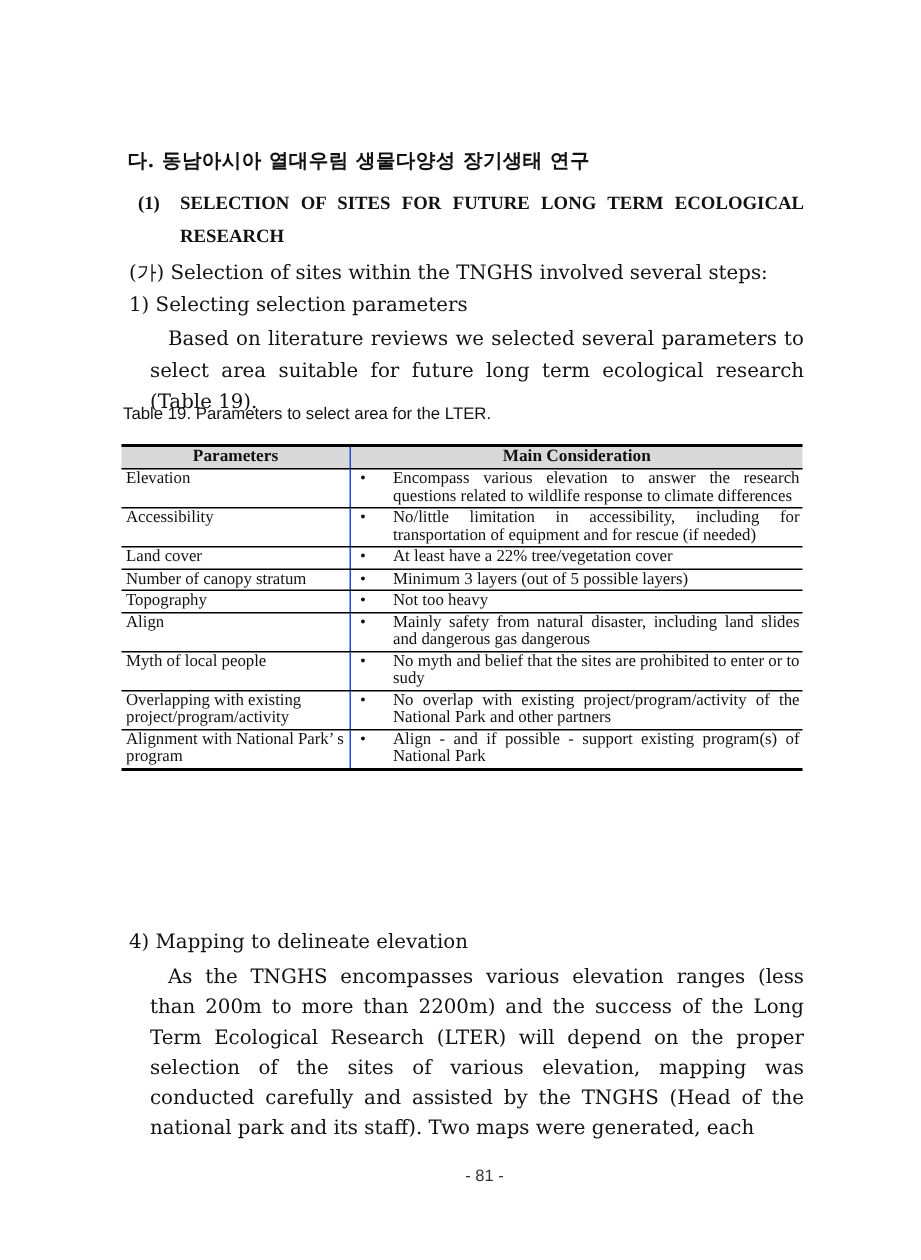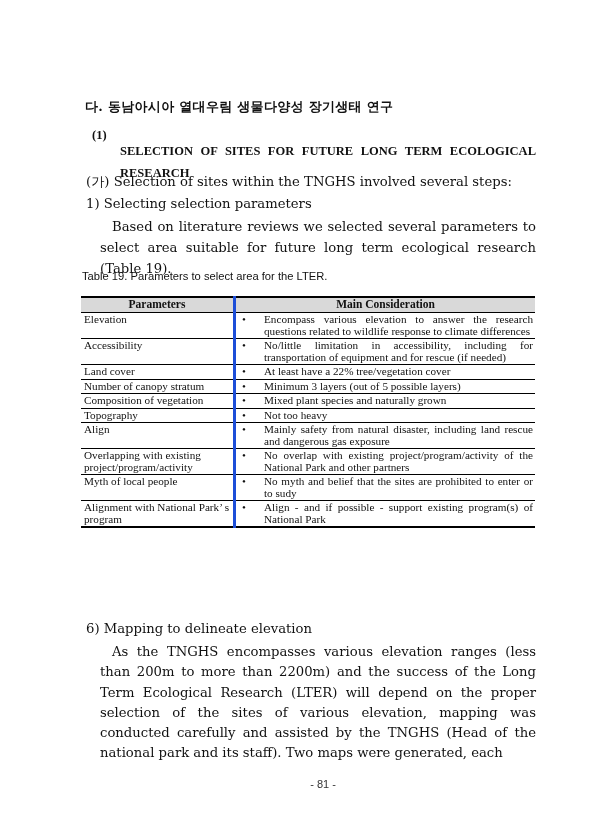--- a/index.html
+++ b/index.html
@@ -5,34 +5,34 @@
   html, body { margin: 0; padding: 0; background: #ffffff; }
   body { width: 614px; height: 840px; position: relative; overflow: hidden; color: #111; }
   .page { position: absolute; left: 0; top: 0; width: 614px; height: 840px; }
   .serif { font-family: "DejaVu Serif", "Liberation Serif", serif; }
   .lserif { font-family: "Liberation Serif", serif; }
   .sans { font-family: "Liberation Sans", sans-serif; }
 
   .h-kor { position: absolute; left: 85px; top: 98px; font-size: 13px; font-weight: bold; letter-spacing: 0.3px; }
   .h-sec { position: absolute; left: 92px; top: 124px; width: 444px; font-size: 12.5px; font-weight: bold; line-height: 22px; }
   .h-sec .num { position: absolute; left: 0; top: 0; }
-  .h-sec .txt { margin-left: 28px; text-align: justify; text-align-last: justify; display: block; margin-top: 16px; }
+  .h-sec .txt { margin-left: 28px; text-align: justify; text-align-last: justify; display: block; }
   .h-sec .txt2 { margin-left: 28px; display: block; }
 
   .line { position: absolute; left: 86px; font-size: 13.2px; white-space: nowrap; }
   .para { position: absolute; left: 100px; width: 436px; font-size: 13.2px; line-height: 21px; text-align: justify; }
   .para .ind { display: inline-block; width: 12px; }
 
   .caption { position: absolute; left: 82px; top: 270px; font-size: 11.2px; }
 
   table.params { position: absolute; left: 81px; top: 296px; width: 454px; border-collapse: collapse; font-size: 11.2px; line-height: 11.5px; }
   table.params th { background: #d9d9d9; font-weight: bold; border-top: 2px solid #000; border-bottom: 1px solid #000; height: 14px; padding: 0; font-size: 11.5px; }
   table.params td { border-bottom: 1px solid #000; vertical-align: top; padding: 1px 2px 1px 3px; }
   table.params tr:last-child td { border-bottom: 2px solid #000; }
-  table.params .c1 { width: 147px; border-right: 3px solid #1d4ed8; }
+  table.params .c1 { width: 147px; border-right: 1px solid #1d4ed8; }
   table.params .c2 { padding-left: 6px; }
   .bul { display: flex; }
   .bul .dot { width: 22px; flex: 0 0 22px; }
   .bul .t { flex: 1; text-align: justify; }
 
   .footer { position: absolute; left: 16px; width: 614px; top: 778px; text-align: center; font-size: 11px; color: #333; }
 </style>
 </head>
 <body>
 
@@ -90,73 +90,64 @@
         <tr>
           <td class="c1">Number of canopy stratum</td>
           <td class="c2">
             <div class="bul">
               <span class="dot">•</span>
               <span class="t">Minimum 3 layers (out of 5 possible layers)</span>
             </div>
           </td>
         </tr>
         <tr>
-          <td class="c1">Composition of vegetation</td>
-          <td class="c2">
-            <div class="bul">
-              <span class="dot">•</span>
-              <span class="t">Mixed plant species and naturally grown</span>
-            </div>
-          </td>
-        </tr>
-        <tr>
           <td class="c1">Topography</td>
           <td class="c2">
             <div class="bul">
               <span class="dot">•</span>
               <span class="t">Not too heavy</span>
             </div>
           </td>
         </tr>
         <tr>
           <td class="c1">Align</td>
           <td class="c2">
             <div class="bul">
               <span class="dot">•</span>
-              <span class="t">Mainly safety from natural disaster, including land rescue and dangerous gas exposure</span>
+              <span class="t">Mainly safety from natural disaster, including land slides and dangerous gas dangerous</span>
+            </div>
+          </td>
+        </tr>
+        <tr>
+          <td class="c1">Myth of local people</td>
+          <td class="c2">
+            <div class="bul">
+              <span class="dot">•</span>
+              <span class="t">No myth and belief that the sites are prohibited to enter or to sudy</span>
             </div>
           </td>
         </tr>
         <tr>
           <td class="c1">Overlapping with existing project/program/activity</td>
           <td class="c2">
             <div class="bul">
               <span class="dot">•</span>
               <span class="t">No overlap with existing project/program/activity of the National Park and other partners</span>
-            </div>
-          </td>
-        </tr>
-        <tr>
-          <td class="c1">Myth of local people</td>
-          <td class="c2">
-            <div class="bul">
-              <span class="dot">•</span>
-              <span class="t">No myth and belief that the sites are prohibited to enter or to sudy</span>
             </div>
           </td>
         </tr>
         <tr>
           <td class="c1">Alignment with National Park’ s program</td>
           <td class="c2">
             <div class="bul">
               <span class="dot">•</span>
               <span class="t">Align - and if possible - support existing program(s) of National Park</span>
             </div>
           </td>
         </tr>
       </tbody>
   </table>
 
-  <div class="line serif" style="top:621px;">6) Mapping to delineate elevation</div>
+  <div class="line serif" style="top:621px;">4) Mapping to delineate elevation</div>
   <div class="para serif" style="top:642px; line-height:20.3px;"><span class="ind"></span><span>As the TNGHS encompasses various elevation ranges (less than 200m to more than 2200m) and the success of the Long Term Ecological Research (LTER) will depend on the proper selection of the sites of various elevation, mapping was conducted carefully and assisted by the TNGHS (Head of the national park and its staff). Two maps were generated, each</span></div>
 
   <div class="footer sans">- 81 -</div>
 </div>
 
 </body></html>

